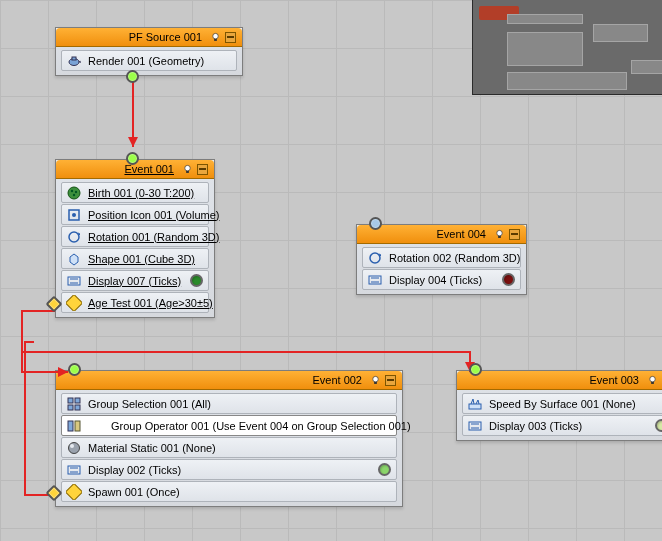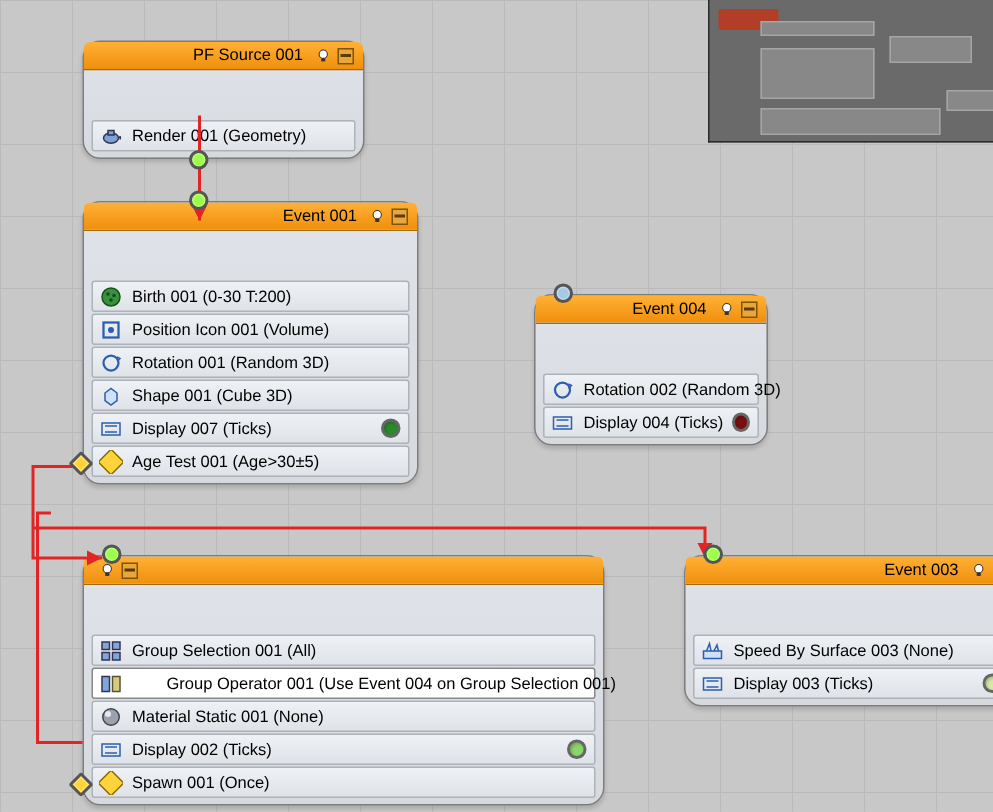--- a/index.html
+++ b/index.html
@@ -27,21 +27,21 @@
     border-top: none;
     overflow: hidden;
   }
   .preview .pbox { position:absolute; background:#888; border:1px solid #a5a5a5; }
   .preview .accent { position:absolute; height:14px; width:40px; background:#b23e28; left:6px; top:6px; border-radius:2px; }
 
   .node {
     position: absolute;
     background: linear-gradient(#e0e4ea, #d6d9de);
     border: 1px solid #7d7d7d;
-    border-radius: 12px;
+    border-radius: 0;
     box-shadow: 0 1px 0 rgba(255,255,255,.4) inset, 0 2px 3px rgba(0,0,0,.15);
     overflow: visible;
   }
   .node .title {
     height: 19px;
     background: linear-gradient(#ffb135, #f08f0d);
     border-bottom: 1px solid #a36a00;
     color: #000;
     display: flex;
     align-items: center;
@@ -52,21 +52,21 @@
   .node .title .txt { flex: 1; text-align: right; padding-right: 6px; font-weight: 500; }
   .node .title .lamp {
     width:11px; height:11px; margin-left:2px;
     fill:#fff;
   }
   .node .title .collapse {
     width:11px; height:11px; margin-left:4px; background:#e9a63d;
     border:1px solid #7d5500; display:flex; align-items:center; justify-content:center;
   }
   .node .title .collapse::before { content:""; display:block; width:7px; height:2px; background:#5b3b00;}
-  .rows { padding: 3px 5px 4px 5px; display:flex; flex-direction:column; gap:1px;margin-top:30px; }
+  .rows { padding: 3px 5px 4px 5px; display:flex; flex-direction:column; gap:1px; }
   .row {
     display:flex; align-items:center; gap:6px;
     height:21px;
     border:1px solid #aeb3ba;
     background: linear-gradient(#eef1f5,#dfe3e9);
     border-radius:2px;
     padding: 0 5px 0 4px;
   }
   .row.sel { background:#fff; border-color:#888;gap:29px; }
   .row .ic {
@@ -143,21 +143,21 @@
             <rect x="6" y="4" width="4" height="3" fill="#7aa3d6" stroke="#335"></rect>
             <path d="M13 9 Q15 7 14 10" fill="none" stroke="#335"></path>
           </svg>
       </span>
       <span class="label">Render 001 (Geometry)</span>
     </div>
   </div>
   <div class="port" style="left:70px; bottom:-8px;"></div>
 </div>
 
-<div class="node" style="left:55px; top:134px; width:224px;">
+<div class="node" style="left:55px; top:159px; width:160px;text-decoration:underline;">
   <div class="port" style="left:70px; top:-8px;"></div>
   <div class="title">
     <span class="txt">Event 001</span>
     <svg class="lamp" viewBox="0 0 16 16">
         <circle cx="8" cy="6" r="4" fill="#fff" stroke="#333"></circle>
         <rect x="6" y="10" width="4" height="3" fill="#333"></rect>
       </svg>
     <span class="collapse"></span>
   </div>
   <div class="rows">
@@ -214,21 +214,21 @@
           <svg viewBox="0 0 16 16">
             <rect x="2" y="2" width="12" height="12" fill="#ffd43b" stroke="#8a6a00" transform="rotate(45 8 8)"></rect>
           </svg>
         </span>
       <span class="label">Age Test 001 (Age&gt;30±5)</span>
     </div>
   </div>
   <div class="port yellow" style="left:-8px; bottom:7px;"></div>
 </div>
 
-<div class="node" style="left:356px; top:196px; width:156px;">
+<div class="node" style="left:356px; top:224px; width:171px;">
   <div class="port disabled" style="left:12px; top:-8px;"></div>
   <div class="title">
     <span class="txt">Event 004</span>
     <svg class="lamp" viewBox="0 0 16 16">
         <circle cx="8" cy="6" r="4" fill="#fff" stroke="#333"></circle>
         <rect x="6" y="10" width="4" height="3" fill="#333"></rect>
       </svg>
     <span class="collapse"></span>
   </div>
   <div class="rows">
@@ -251,20 +251,21 @@
         </span>
       <span class="label">Display 004 (Ticks)</span>
       <span class="dot" style="background:#7a0f0f;"></span>
     </div>
   </div>
 </div>
 
 <div class="node" style="left:55px; top:370px; width:348px;">
   <div class="port" style="left:12px; top:-8px;"></div>
   <div class="title">
+    <span class="txt">Event 002</span>
     <svg class="lamp" viewBox="0 0 16 16">
         <circle cx="8" cy="6" r="4" fill="#fff" stroke="#333"></circle>
         <rect x="6" y="10" width="4" height="3" fill="#333"></rect>
       </svg>
     <span class="collapse"></span>
   </div>
   <div class="rows">
     <div class="row">
       <span class="ic">
           <svg viewBox="0 0 16 16">
@@ -329,21 +330,21 @@
   </div>
   <div class="rows">
     <div class="row">
       <span class="ic">
           <svg viewBox="0 0 16 16">
             <rect x="2" y="8" width="12" height="5" fill="#cfe1f7" stroke="#2a5fae"></rect>
             <path d="M4 8 L6 3 L7 8" fill="none" stroke="#2a5fae"></path>
             <path d="M9 8 L11 4 L12 8" fill="none" stroke="#2a5fae"></path>
           </svg>
         </span>
-      <span class="label">Speed By Surface 003 (None)</span>
+      <span class="label">Speed By Surface 001 (None)</span>
     </div>
     <div class="row">
       <span class="ic">
           <svg viewBox="0 0 16 16">
             <rect x="2" y="4" width="12" height="8" fill="none" stroke="#2a5fae"></rect>
             <line x1="4" y1="6" x2="12" y2="6" stroke="#2a5fae"></line>
             <line x1="4" y1="10" x2="12" y2="10" stroke="#2a5fae"></line>
           </svg>
         </span>
       <span class="label">Display 003 (Ticks)</span>

